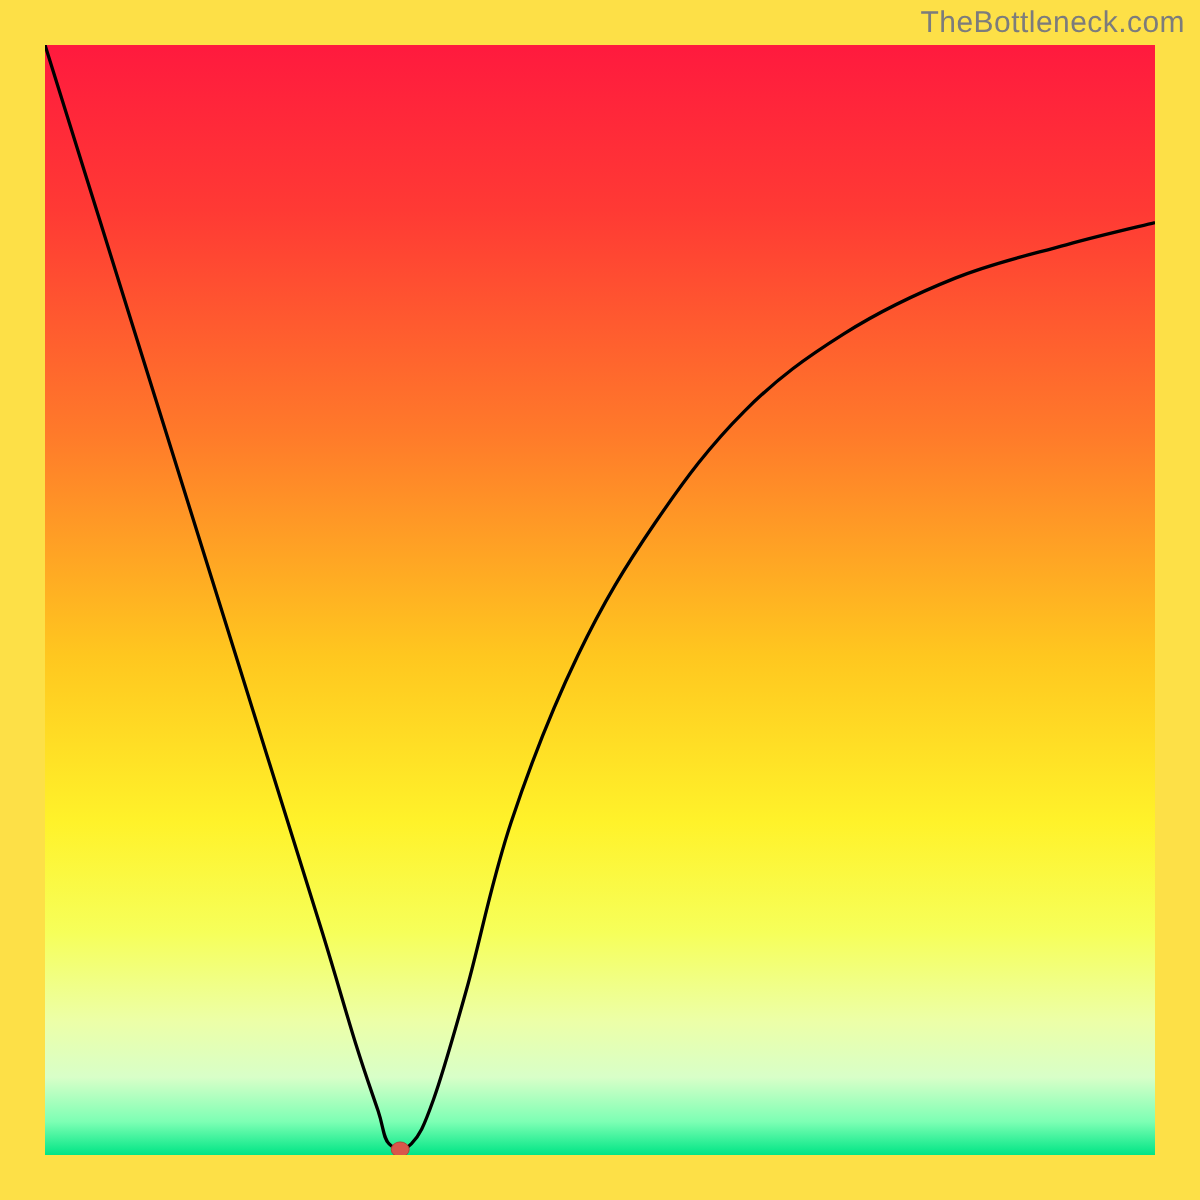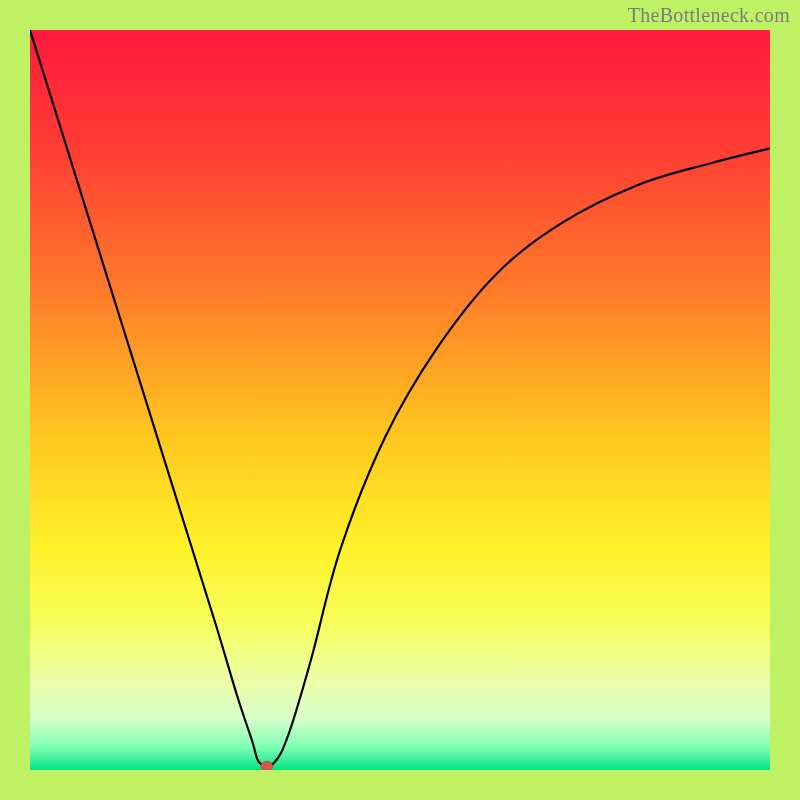--- a/index.html
+++ b/index.html
@@ -8,22 +8,21 @@
     width: 800px;
     height: 800px;
     background: #000;
     font-family: Arial, Helvetica, sans-serif;
     overflow: hidden;
   }
   .frame {
     position: relative;
     width: 800px;
     height: 800px;
-    background: #bef264;
-    font-family: Liberation Serif, serif;
+    background: #fde047;
   }
   .watermark {
     position: absolute;
     top: 4px;
     right: 10px;
     color: #7c7c7c;
     font-size: 20px;
     font-weight: 500;
     letter-spacing: 0.3px;
     z-index: 5;

